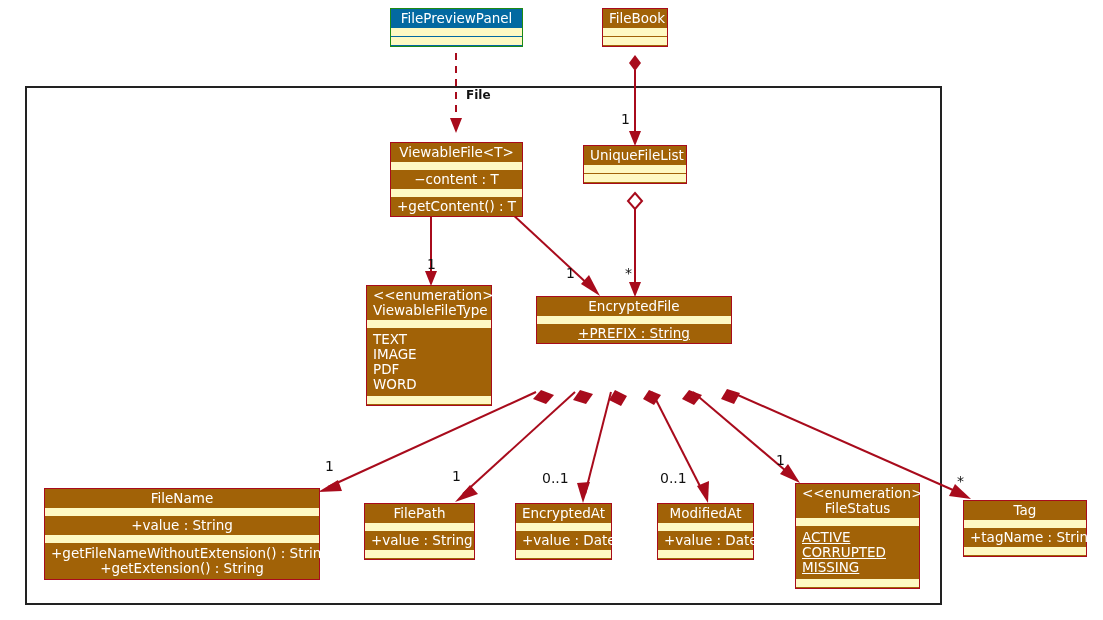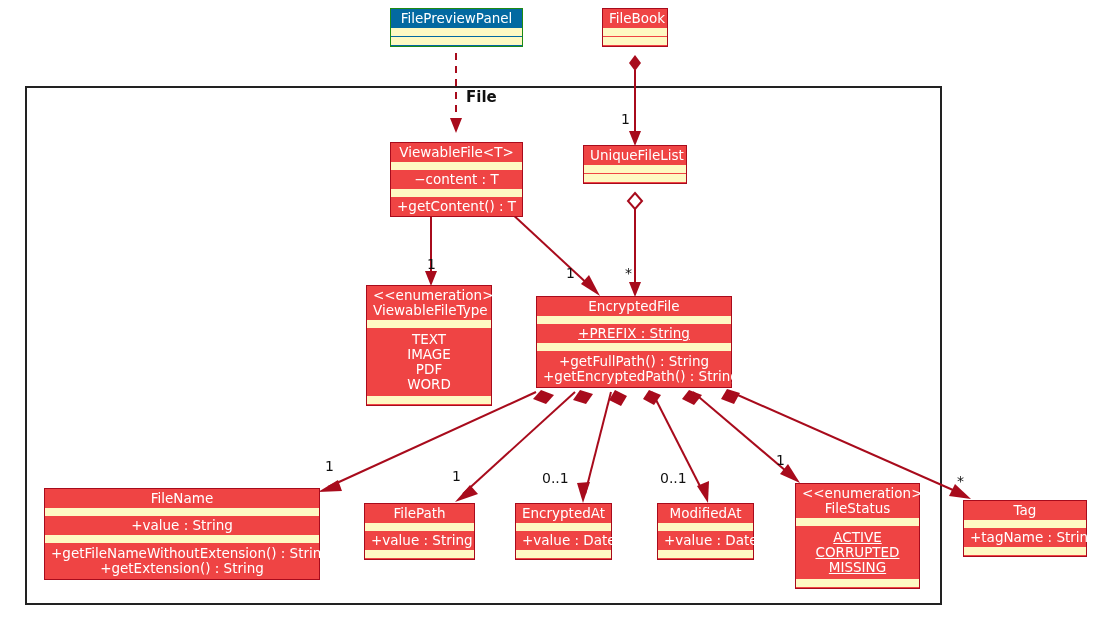--- a/index.html
+++ b/index.html
@@ -4,33 +4,33 @@
 <style>
   html,body{margin:0;padding:0;background:#ffffff;}
   body{width:1103px;height:620px;overflow:hidden;
        font-family:"DejaVu Sans","Liberation Sans",sans-serif;}
   #canvas{position:relative;width:1103px;height:620px;}
 
   svg#wires{position:absolute;left:0;top:0;width:1103px;height:620px;}
 
   
   .uml{position:absolute;box-sizing:border-box;
-       background:#ef4444;border:1px solid #A80B1C;color:#ffffff;}
+       background:#a16207;border:1px solid #A80B1C;color:#ffffff;}
   .uml.green{background:#0369a1;border-color:#1E8A13;}
   .sec{box-sizing:border-box;padding:2px 6px;text-align:center;
        font-size:13.5px;line-height:15px;white-space:nowrap;}
   .sec.div{border-top:8px solid #fef9c3;}
-  .sec.members{text-align:center;}
+  .sec.members{text-align:left;}
   .sec.empty{height:9px;padding:0;}
   .underlined{text-decoration:underline;}
 
   
   #package{position:absolute;left:25px;top:86px;width:917px;height:519px;
            border:2px solid #222222;background:transparent;box-sizing:border-box;}
-  #package-label{position:absolute;left:466px;top:88px;font-size:15px;
+  #package-label{position:absolute;left:466px;top:88px;font-size:12px;
                  font-weight:bold;color:#111111;}
 
   
   .mult{position:absolute;font-size:14px;color:#111111;
         font-family:"DejaVu Sans","Liberation Sans",sans-serif;}
 </style>
 </head>
 <body>
 
 <div id="canvas">
@@ -141,24 +141,20 @@
       <div>WORD</div>
     </div>
     <div class="sec div empty"></div>
   </div>
 
   <div class="uml" style="left:536px;top:296px;width:196px;">
     <div class="sec">EncryptedFile</div>
     <div class="sec div">
       <span class="underlined">+PREFIX : String</span>
     </div>
-    <div class="sec div" style="padding-top:3px;padding-bottom:3px;">
-      <div>+getFullPath() : String</div>
-      <div>+getEncryptedPath() : String</div>
-    </div>
   </div>
 
   <div class="uml" style="left:44px;top:488px;width:276px;">
     <div class="sec">FileName</div>
     <div class="sec div">+value : String</div>
     <div class="sec div" style="padding-top:3px;padding-bottom:3px;">
       <div>+getFileNameWithoutExtension() : String</div>
       <div>+getExtension() : String</div>
     </div>
   </div>

